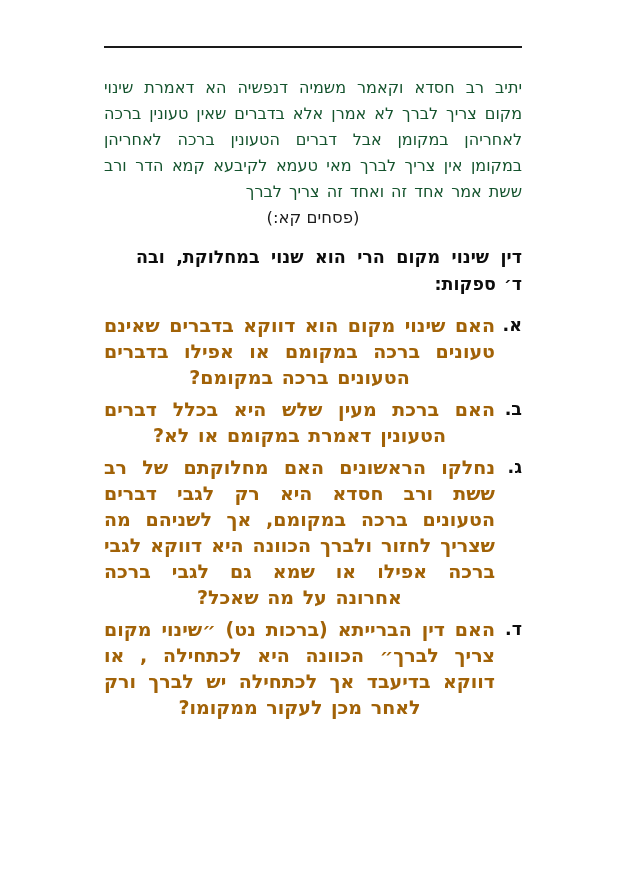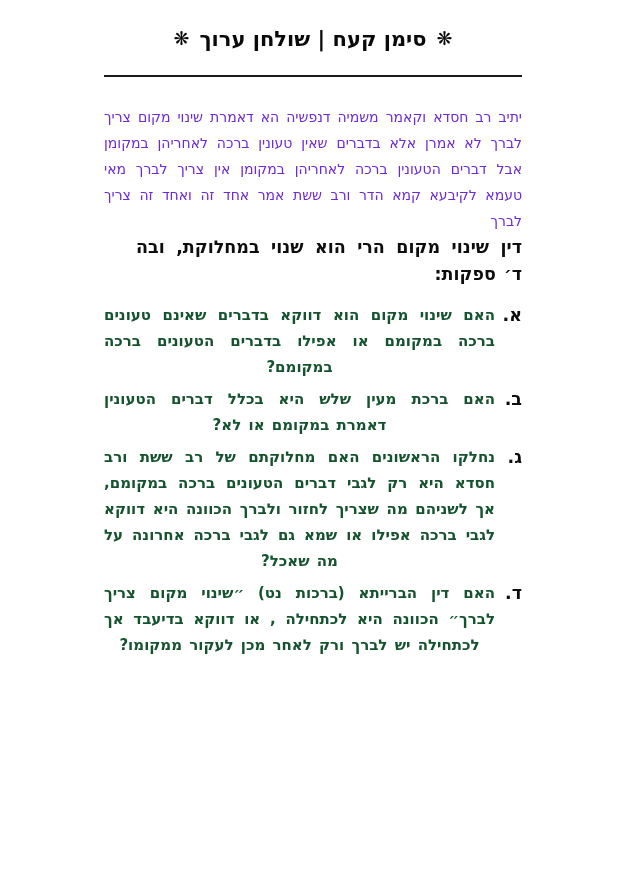--- a/index.html
+++ b/index.html
@@ -35,25 +35,25 @@
     margin: 0 10px;
     color: #0a0a0a;
   }
   .divider {
     border: none;
     border-top: 2px solid #1a1a1a;
     margin: 22px 0 27px 0;
     width: 100%;
   }
   .gemara-text {
-    font-size: 14px;
+    font-size: 16px;
     font-weight: normal;
     line-height: 26px;
     text-align: justify;
-    color: #6d28d9;
+    color: #14532d;
     word-spacing: 2px;
   }
   .gemara-citation {
     font-size: 16.5px;
     font-weight: normal;
     line-height: 26px;
     text-align: center;
     color: #1c1c1c;
     margin-bottom: 13px;
   }
@@ -73,41 +73,39 @@
   }
   .question-letter {
     flex: 0 0 27px;
     font-size: 17.5px;
     font-weight: bold;
     line-height: 26px;
     color: #0d0d0d;
   }
   .question-text {
     flex: 1 1 auto;
-    font-size: 15px;
+    font-size: 19px;
     font-weight: bold;
     line-height: 26px;
     text-align: justify;
     text-align-last: center;
-    color: #14532d;
+    color: #a16207;
     word-spacing: 2px;
   }
 </style>
 </head>
 <body>
 
 <div class="page">
 
-  <div class="title-row">
-    <span class="ornament">❋</span><span>סימן קעח | שולחן ערוך</span><span class="ornament">❋</span>
-  </div>
 
   <hr class="divider">
 
   <div class="gemara-text">יתיב רב חסדא וקאמר משמיה דנפשיה הא דאמרת שינוי מקום צריך לברך לא אמרן אלא בדברים שאין טעונין ברכה לאחריהן במקומן אבל דברים הטעונין ברכה לאחריהן במקומן אין צריך לברך מאי טעמא לקיבעא קמא הדר ורב ששת אמר אחד זה ואחד זה צריך לברך</div>
+  <div class="gemara-citation">(פסחים קא:)</div>
 
   <div class="intro-text">דין שינוי מקום הרי הוא שנוי במחלוקת, ובה ד׳ ספקות:</div>
 
   <div class="questions">
 
     <div class="question-item">
       <div class="question-letter">א.</div>
       <div class="question-text">האם שינוי מקום הוא דווקא בדברים שאינם טעונים ברכה במקומם או אפילו בדברים הטעונים ברכה במקומם?</div>
     </div>
 

